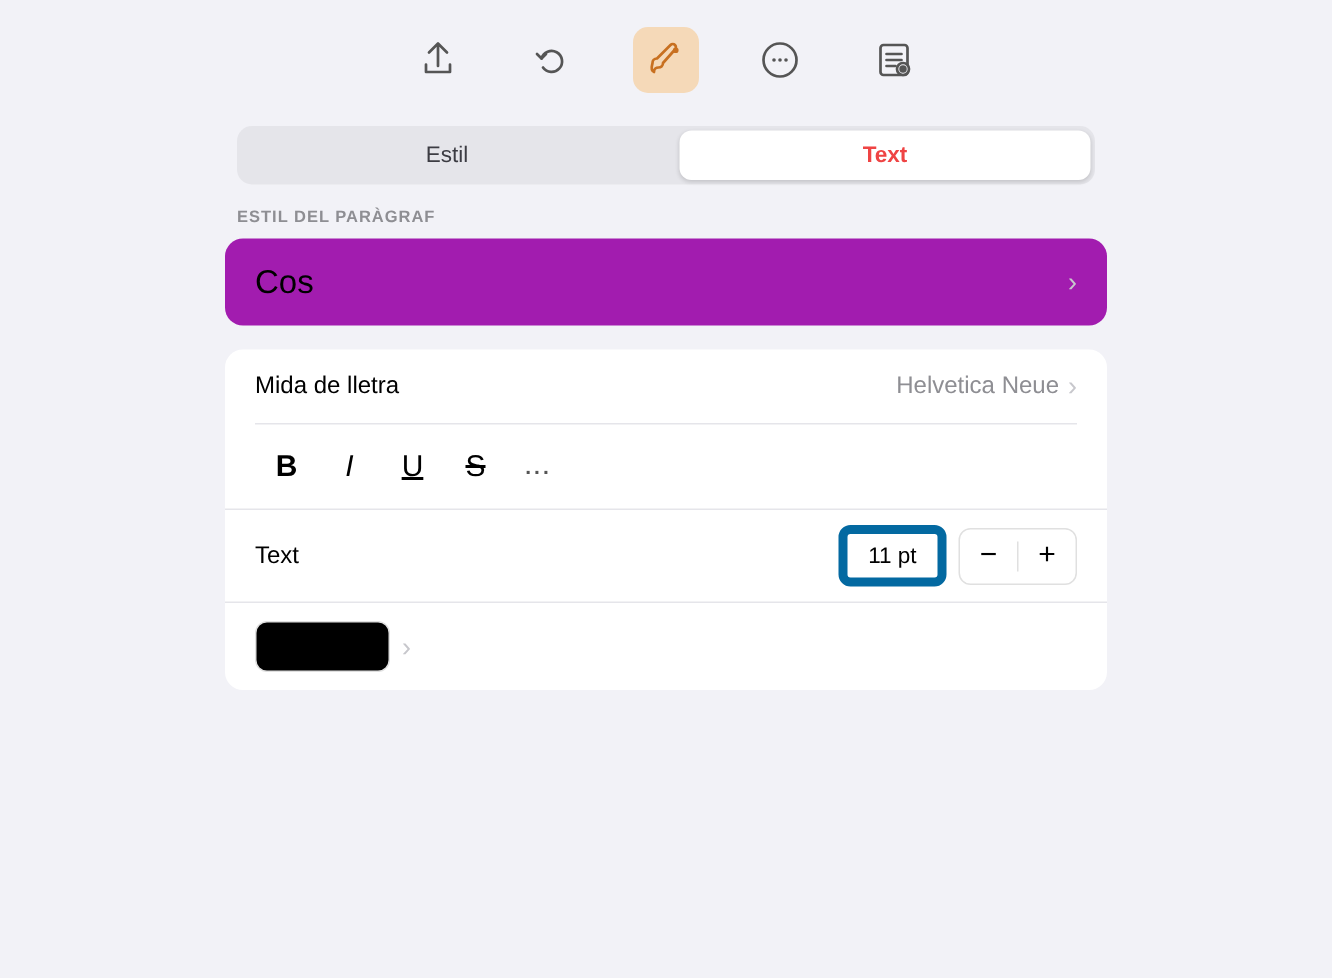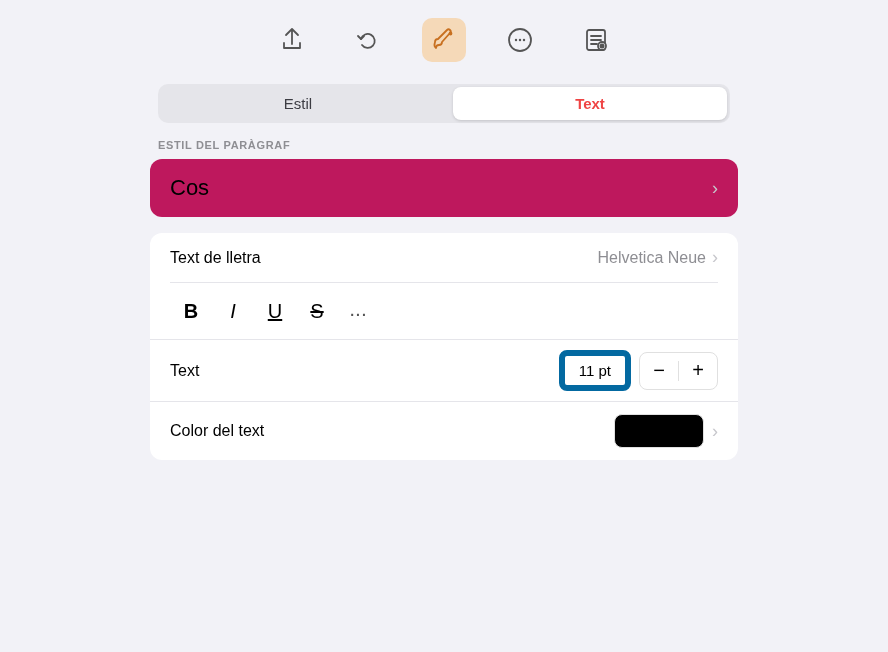--- a/index.html
+++ b/index.html
@@ -77,21 +77,21 @@
       font-size: 11px;
       font-weight: 700;
       color: #8e8e93;
       letter-spacing: 0.06em;
       text-transform: uppercase;
       padding: 0 24px;
       margin-bottom: 8px;
     }
     
     .card {
-      background: #be185d;
+      background: #a21caf;
       border-radius: 12px;
       margin: 0 16px 16px 16px;
       padding: 0;
       overflow: hidden;
     }
     .card-row {
       display: flex;
       align-items: center;
       padding: 16px 20px;
       position: relative;
@@ -289,21 +289,21 @@
   <div class="card">
     <div class="card-row">
       <span class="card-row-label">Cos</span>
       <span class="chevron">›</span>
     </div>
   </div>
 
   <div class="font-card">
 
     <div class="font-row">
-      <span class="font-row-label">Text de lletra</span>
+      <span class="font-row-label">Mida de lletra</span>
       <span class="font-row-value">Helvetica Neue</span>
       <span class="chevron">›</span>
     </div>
     <div class="divider"></div>
 
     <div class="style-row-wrapper">
       <div class="style-row">
         <button class="style-btn bold">B</button>
         <button class="style-btn italic">I</button>
         <button class="style-btn underline">U</button>
@@ -317,18 +317,17 @@
       <span class="size-label">Text</span>
       <div class="size-value">11 pt</div>
       <div class="size-stepper">
         <button class="size-stepper-btn">−</button>
         <div class="size-stepper-divider"></div>
         <button class="size-stepper-btn">+</button>
       </div>
     </div>
 
     <div class="color-row">
-      <span class="color-label">Color del text</span>
       <div class="color-swatch" style="background: rgb(0, 0, 0);"></div>
       <span class="chevron">›</span>
     </div>
   </div>
 </div>
 
 </body></html>

